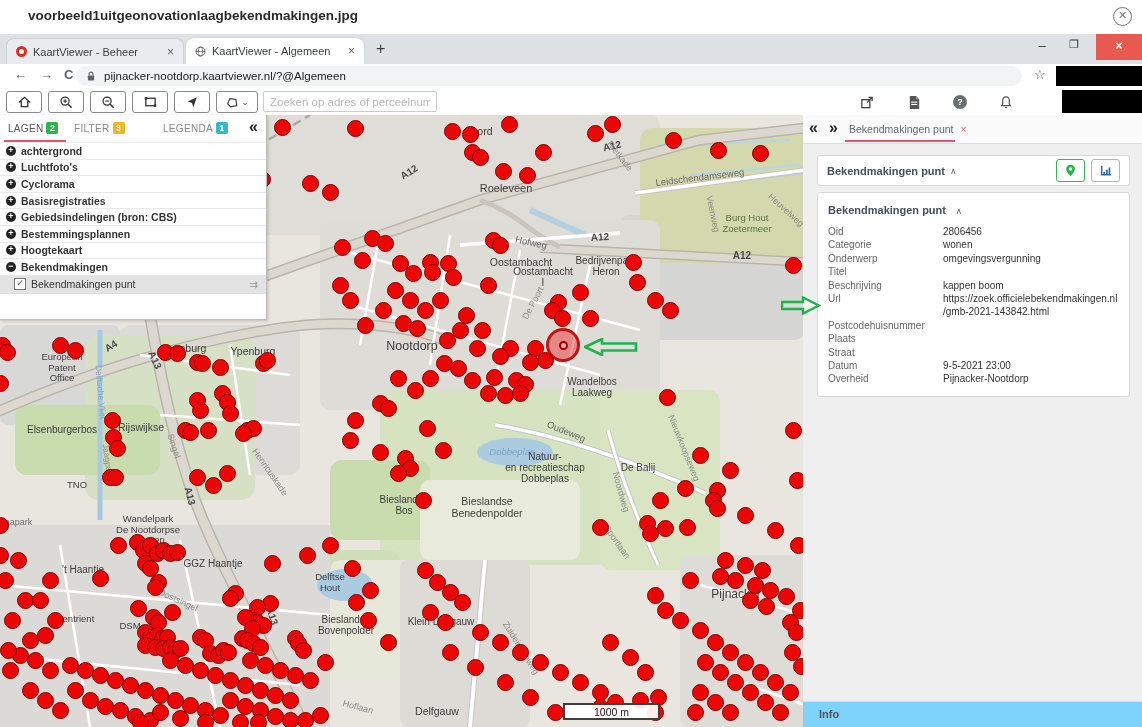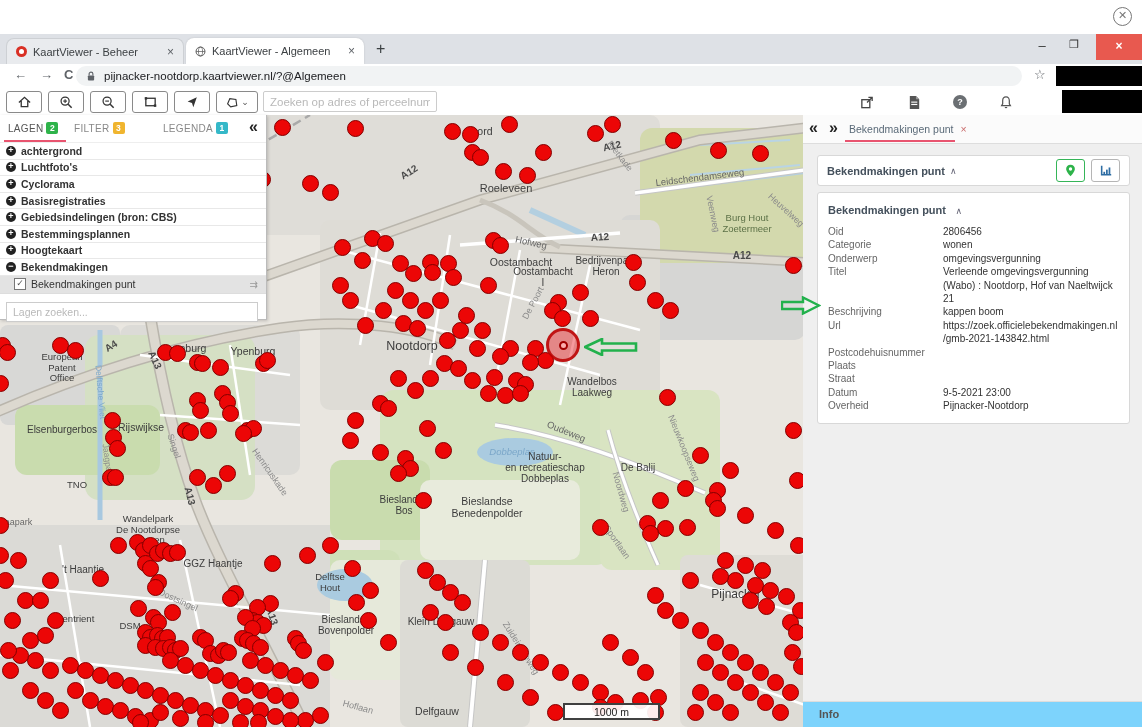--- a/index.html
+++ b/index.html
@@ -94,20 +94,21 @@
   .flabel{flex:0 0 115px;color:#666;}
   .fvalue{flex:1;color:#333;overflow-wrap:anywhere;}
   .info{position:absolute;left:0;right:0;bottom:0;height:25px;background:#7dd3fc;border-top:1px solid #ddd;
         font-size:11px;color:#555;font-weight:bold;line-height:25px;padding-left:16px;}
   .url-arrow{position:absolute;left:781px;top:296px;z-index:40;}
 </style>
 </head>
 <body>
 
 <div class="titlebar">
+  <span class="title">voorbeeld1uitgeonovationlaagbekendmakingen.jpg</span>
   <span class="win-close">✕</span>
 </div>
 
 <div class="tabstrip">
   <div class="btab inactive">
     <span class="fav-red"></span>
     <span>KaartViewer - Beheer</span>
     <span class="tab-close">×</span>
   </div>
   <div class="btab active">
@@ -739,21 +740,20 @@
       <div class="layer-row">
         <span class="exp">−</span>
         <span>Bekendmakingen</span>
       </div>
     </div>
   <div class="sub-row">
     <span class="chk">✓</span>
     <span>Bekendmakingen punt</span>
     <span class="sub-icon">⇉</span>
   </div>
-  <input class="lp-search" placeholder="Lagen zoeken..." style="">
 </div>
 
 <div class="right-panel">
   <div class="rp-tabs">
     <span class="rp-col" style="left:6px">«</span>
     <span class="rp-col" style="left:26px">»</span>
     <span class="rp-tab">
       <span>Bekendmakingen punt</span>
       <span class="rp-tab-close">×</span>
     </span>
@@ -794,21 +794,20 @@
         <div class="frow">
           <div class="flabel">Categorie</div>
           <div class="fvalue">wonen</div>
         </div>
         <div class="frow">
           <div class="flabel">Onderwerp</div>
           <div class="fvalue">omgevingsvergunning</div>
         </div>
         <div class="frow">
           <div class="flabel">Titel</div>
-          <div class="fvalue">Verleende omgevingsvergunning (Wabo) : Nootdorp, Hof van Naeltwijck 21</div>
         </div>
         <div class="frow">
           <div class="flabel">Beschrijving</div>
           <div class="fvalue">kappen boom</div>
         </div>
         <div class="frow">
           <div class="flabel">Url</div>
           <div class="fvalue">https://zoek.officielebekendmakingen.nl/gmb-2021-143842.html</div>
         </div>
         <div class="frow">

